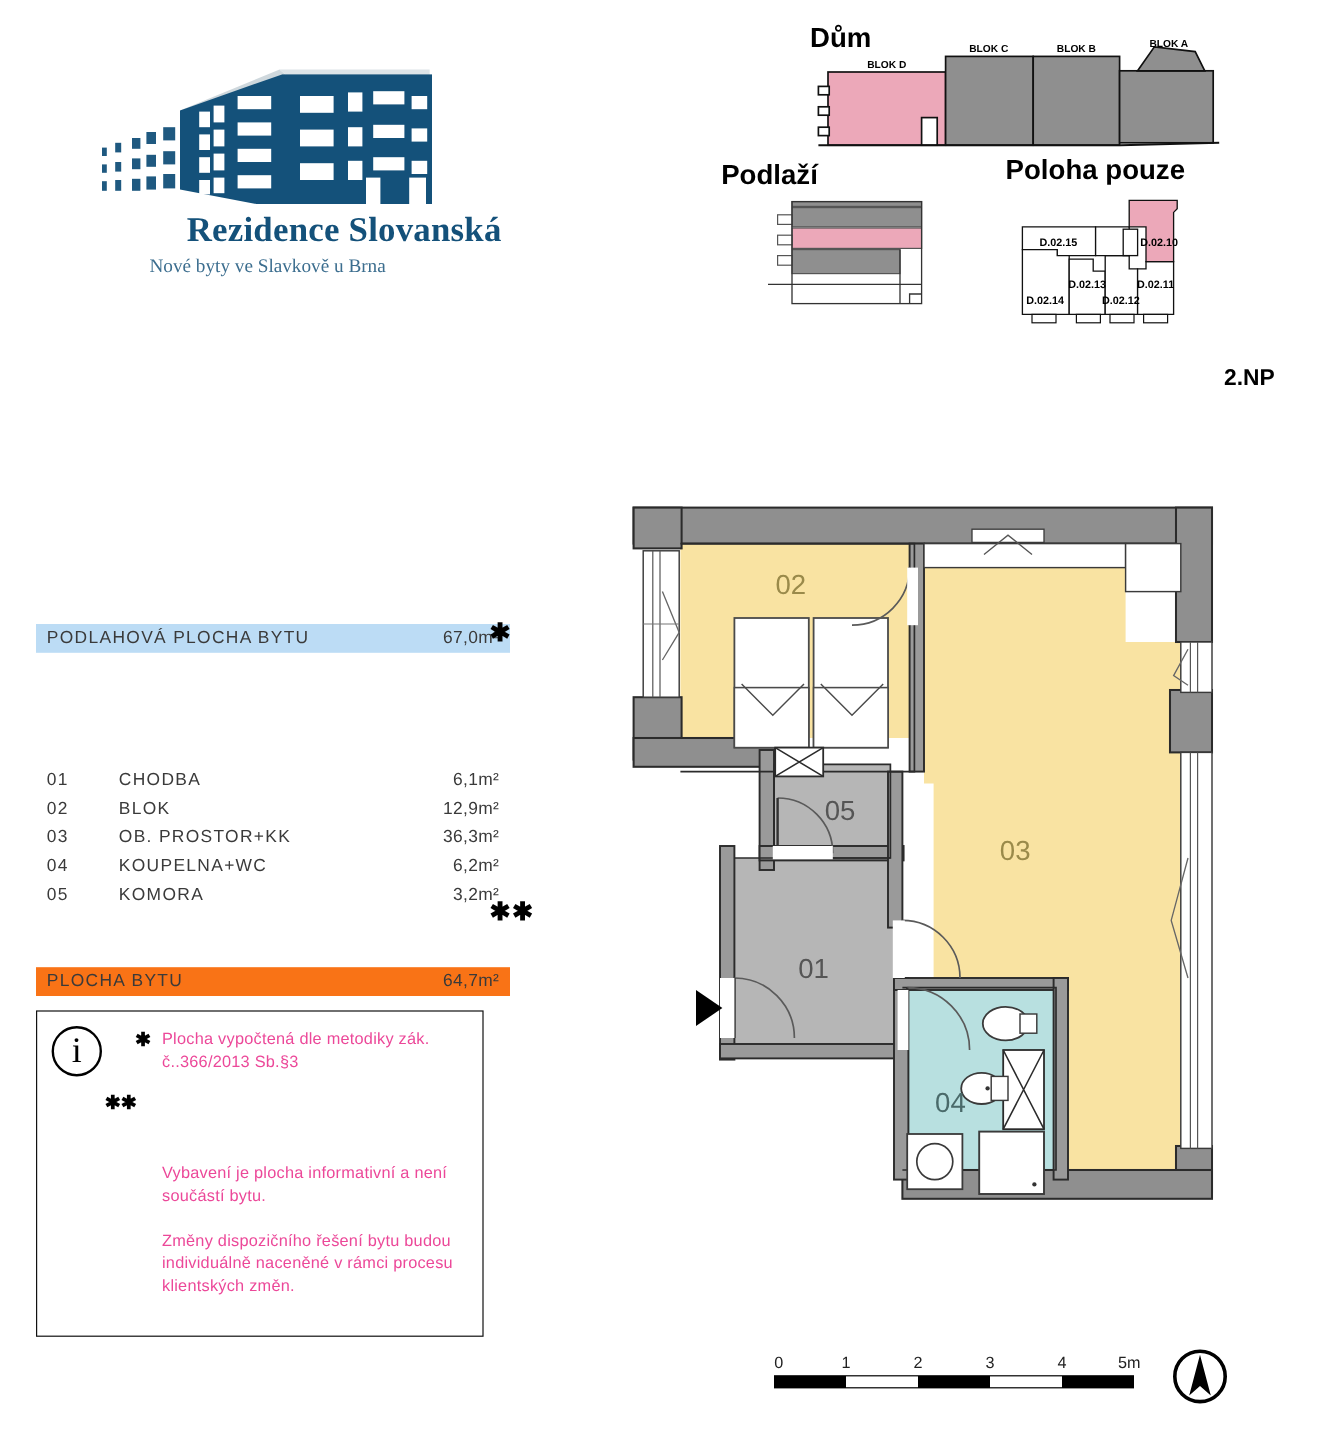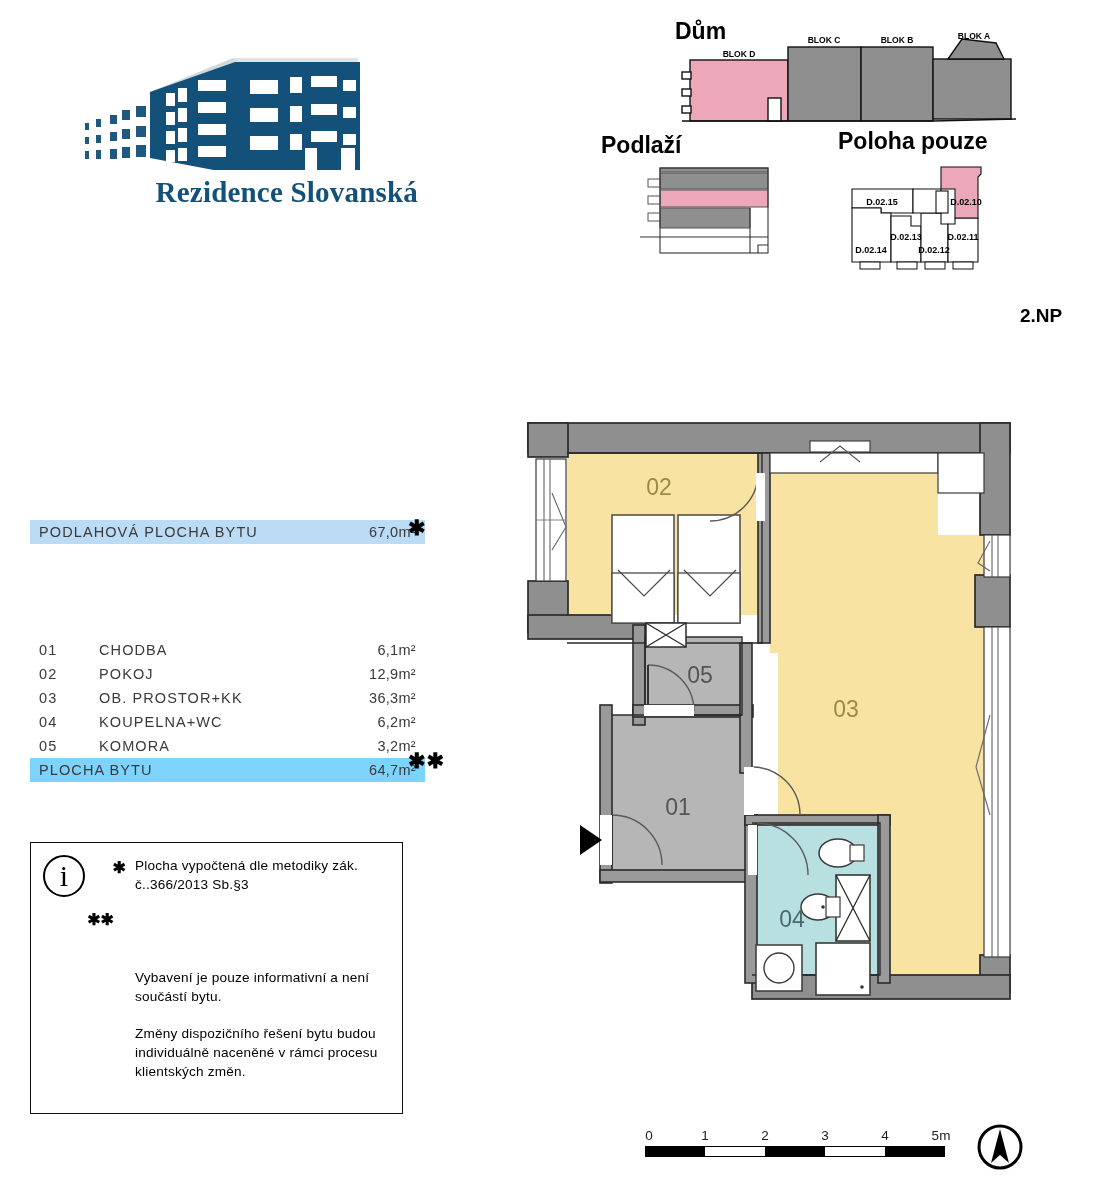--- a/index.html
+++ b/index.html
@@ -64,21 +64,21 @@
   #area-block { position: absolute; left: 30px; top: 520px; width: 395px; }
   .band {
     display: flex; align-items: center;
     height: 15px; padding: 12px 9px;
     font-size: 14.5px; letter-spacing: 1.1px;
     color: #3a3a3a;
   }
   .band .nm { flex: 1 1 auto; }
   .band .va { flex: 0 0 auto; letter-spacing: 0.3px; }
   #band-floor { background: #bcdcf5; }
-  #band-total { background: #7dd3fc; }
+  #band-total { background: #f97316; margin-top: 48px; }
   .star-mark {
     position: absolute;
     font-size: 21px; line-height: 1; color: #000; font-weight: bold;
     letter-spacing: 1px;
   }
   #star1 { left: 408px; top: 517px; }
   #star2 { left: 408px; top: 750px; }
 
   #room-list { position: absolute; left: 30px; top: 638px; width: 395px; }
   .room-row {
@@ -103,21 +103,21 @@
     font-family: "Liberation Serif", serif; font-size: 30px; font-weight: normal;
     line-height: 1; color: #000;
   }
   .note-item { position: absolute; display: flex; }
   .note-star {
     flex: 0 0 44px; text-align: right; padding-right: 9px;
     font-size: 16px; font-weight: bold; color: #000; line-height: 1.35;
   }
   .note-txt {
     flex: 1 1 auto; font-size: 13.6px; line-height: 1.38;
-    color: #000000; letter-spacing: 0.2px;
+    color: #ec4899; letter-spacing: 0.2px;
   }
   #note1 { left: 60px; top: 14px; width: 300px; }
   #note2 { left: 48px; top: 66px; width: 315px; }
   #note3 { left: 104px; top: 126px; width: 260px; }
   #note4 { left: 104px; top: 182px; width: 265px; justify-content: center; }
 
   
   #plan-wrap { position: absolute; left: 520px; top: 415px; }
 
   
@@ -186,20 +186,21 @@
       <rect x="82" y="119" width="7" height="10"></rect>
       <rect x="68" y="89" width="5" height="8"></rect>
       <rect x="68" y="105" width="5" height="8"></rect>
       <rect x="68" y="120" width="5" height="9"></rect>
       <rect x="57" y="93" width="4" height="7"></rect>
       <rect x="57" y="107" width="4" height="7"></rect>
       <rect x="57" y="121" width="4" height="8"></rect>
     </g>
   </svg>
   <div id="logo-title">Rezidence Slovanská</div>
+  <div id="logo-sub">Nové byty ve Slavkově u Brna</div>
 </div>
 
 <div class="dg-heading" id="h-dum">Dům</div>
 <div class="dg-heading" id="h-podlazi">Podlaží</div>
 <div class="dg-heading" id="h-poloha">Poloha pouze</div>
 <div id="floor-tag">2.NP</div>
 
 <svg id="dum-svg" width="350" height="100" viewBox="0 0 350 100">
   <g stroke="#111" stroke-width="1.4" stroke-linejoin="miter">
     <rect x="14" y="34" width="98" height="61" fill="#eca8b9"></rect>
@@ -273,21 +274,21 @@
 <div class="star-mark" id="star1">✱</div>
 
 <div id="room-list">
   <div class="room-row">
     <span class="rn">01</span>
     <span class="rl">CHODBA</span>
     <span class="ra">6,1m²</span>
   </div>
   <div class="room-row">
     <span class="rn">02</span>
-    <span class="rl">POKOJ</span>
+    <span class="rl">BLOK</span>
     <span class="ra">12,9m²</span>
   </div>
   <div class="room-row">
     <span class="rn">03</span>
     <span class="rl">OB.  PROSTOR+KK</span>
     <span class="ra">36,3m²</span>
   </div>
   <div class="room-row">
     <span class="rn">04</span>
     <span class="rl">KOUPELNA+WC</span>
@@ -308,21 +309,21 @@
 <div id="note-box">
   <div id="note-icon">i</div>
   <div class="note-item" id="note1">
     <span class="note-star">✱</span>
     <span class="note-txt">Plocha vypočtená dle metodiky zák. č..366/2013 Sb.§3</span>
   </div>
   <div class="note-item" id="note2">
     <span class="note-star">✱✱</span>
   </div>
   <div class="note-item" id="note3">
-    <span class="note-txt">Vybavení je pouze informativní a není součástí bytu.</span>
+    <span class="note-txt">Vybavení je plocha informativní a není součástí bytu.</span>
   </div>
   <div class="note-item" id="note4">
     <span class="note-txt">Změny dispozičního řešení bytu budou individuálně naceněné v rámci procesu klientských změn.</span>
   </div>
 </div>
 
 <div id="plan-wrap">
 <svg width="520" height="600" viewBox="0 0 520 600">
 
   <path d="M47 38 L242 38 L242 200 L47 200 Z" fill="#f9e3a2"></path>

